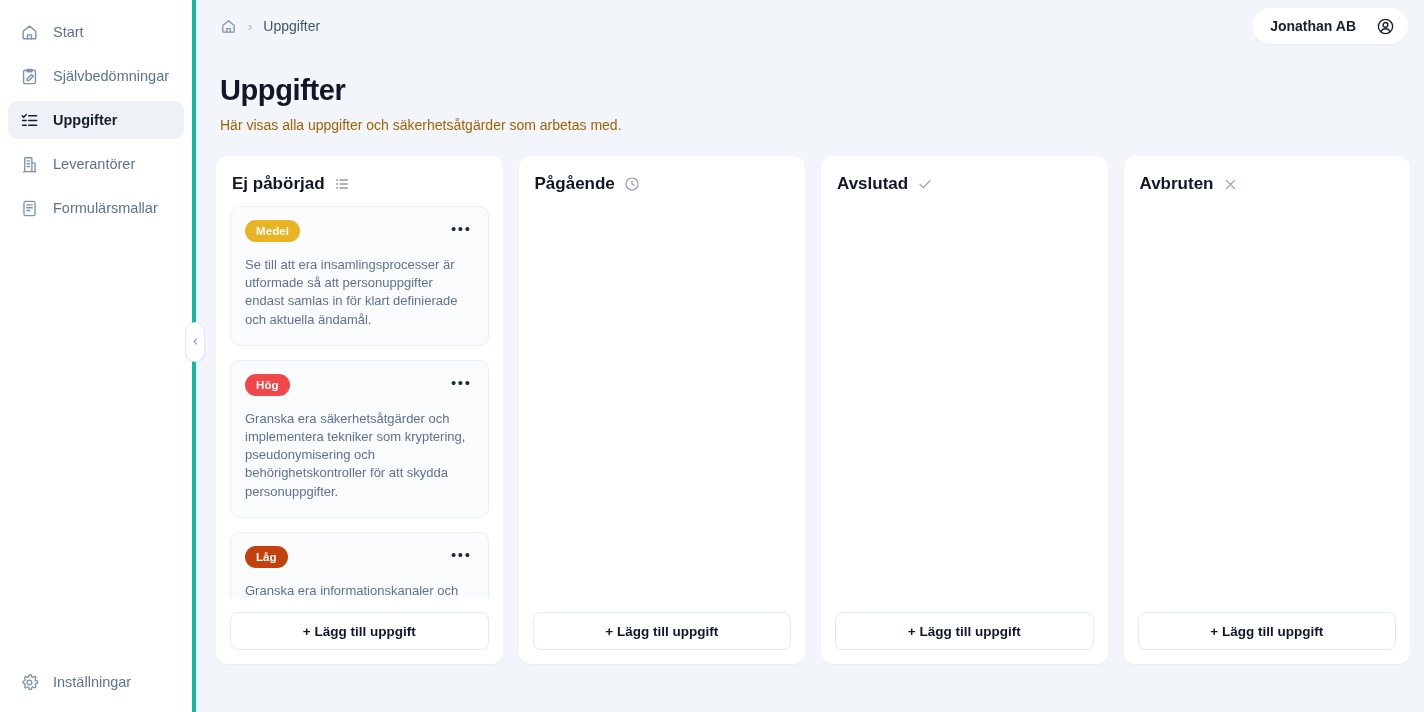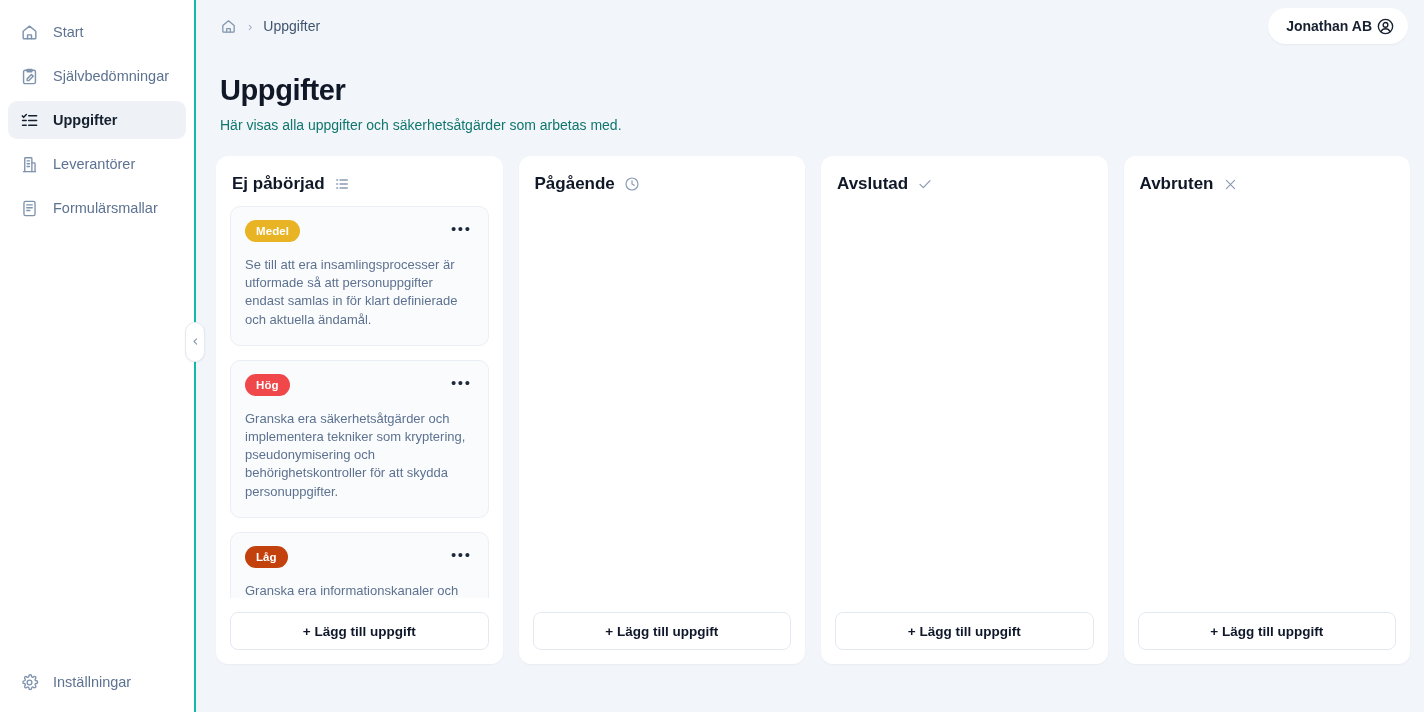--- a/index.html
+++ b/index.html
@@ -9,21 +9,21 @@
     background: #ffffff;
     font-family: "Liberation Sans", "DejaVu Sans", sans-serif;
     -webkit-font-smoothing: antialiased;
   }
   .app { display: flex; width: 1424px; height: 712px; position: relative; }
 
   
   .sidebar {
     width: 196px; height: 712px;
     background: #ffffff;
-    border-right: 2px solid #14b8a6;
+    border-right: 4px solid #14b8a6;
     display: flex; flex-direction: column;
     padding-top: 10px;
     flex: 0 0 196px;
     position: relative;
     z-index: 2;
   }
   .nav-top { display: flex; flex-direction: column; gap: 0px; }
   .nav-item {
     display: flex; align-items: center; gap: 14px;
     height: 38px; margin: 3px 8px;
@@ -68,34 +68,34 @@
     display: flex; align-items: center;
     padding: 0 16px 0 24px;
     background: #f2f5f9;
   }
   .breadcrumb { display: flex; align-items: center; gap: 11px; color: #5d7290; font-size: 14px; }
   .bc-home { color: #8295ae; display:flex; align-items:center; }
   .bc-sep { color: #9fb0c6; font-size: 13px; }
   .bc-current { color: #3f556f; font-size: 14px; }
   .user-chip {
     margin-left: auto;
-    display: flex; align-items: center; gap: 4px;
+    display: flex; align-items: center; gap: 20px;
     background: #ffffff;
     border-radius: 999px;
     height: 36px;
     padding: 0 13px 0 18px;
     font-size: 14px; font-weight: 600; color: #16202e;
     cursor: pointer;
     box-shadow: 0 1px 2px rgba(20,40,70,.05);
   }
   .user-chip .ico { color: #16202e; display:flex; }
 
   .page-head { padding: 22px 24px 0 24px; }
   .page-title { font-size: 29px; font-weight: 700; color: #101828; letter-spacing: -0.4px; }
-  .page-sub { margin-top: 10px; font-size: 14px; color: #0f766e; }
+  .page-sub { margin-top: 10px; font-size: 14px; color: #a16207; }
 
   
   .board {
     display: flex; gap: 16px;
     padding: 23px 14px 0 20px;
     flex: 1 1 auto;
     min-height: 0;
   }
   .column {
     flex: 1 1 0;

